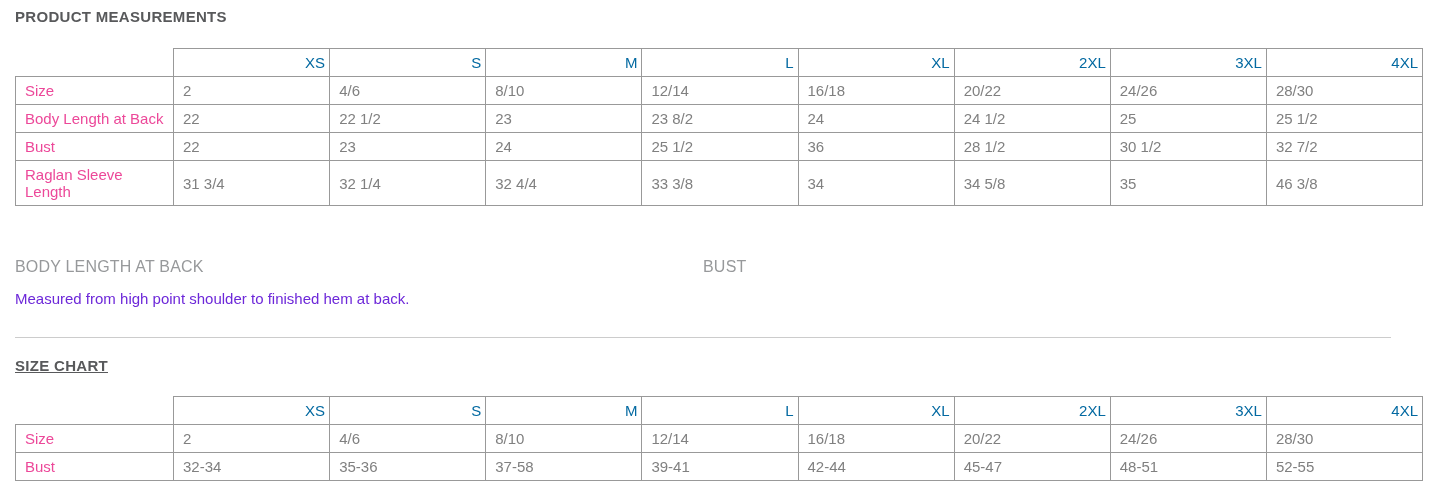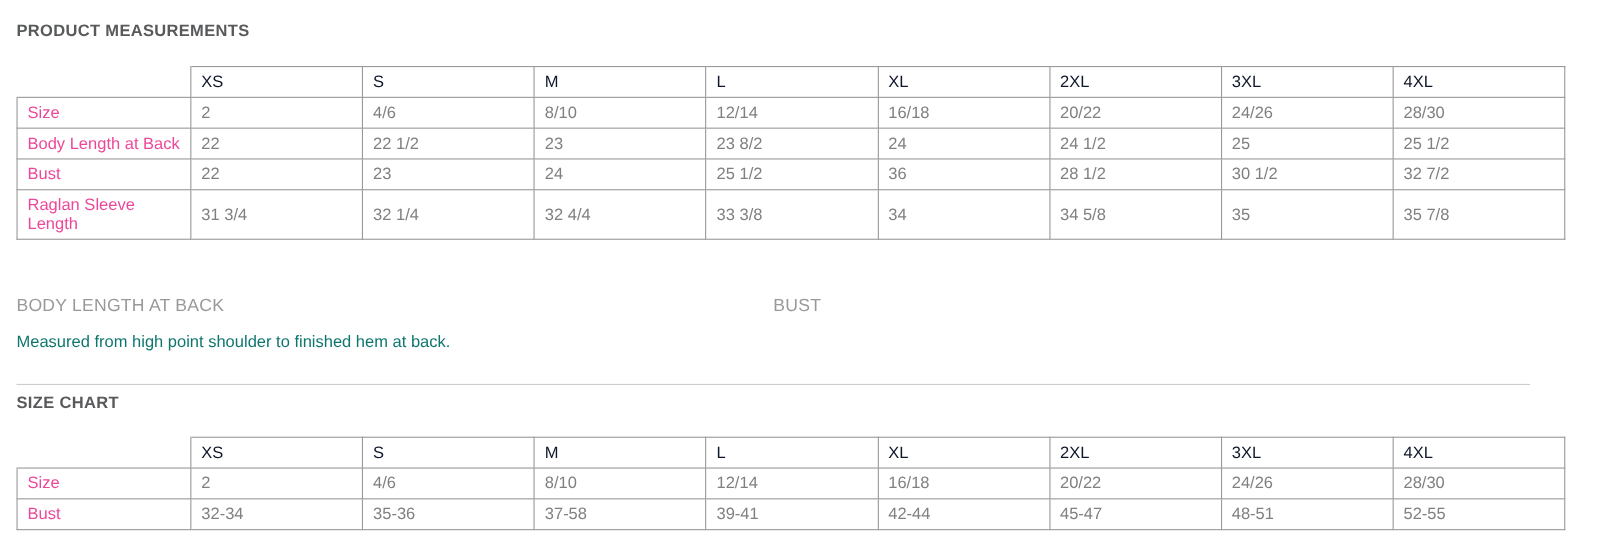--- a/index.html
+++ b/index.html
@@ -2,21 +2,21 @@
 <html><head>
 <meta charset="utf-8">
 <style>
   * { box-sizing: border-box; }
   html, body {
     margin: 0; padding: 0;
     background: #ffffff;
     font-family: "Liberation Sans", sans-serif;
   }
   body { width: 1453px; height: 498px; overflow: hidden; }
-  .page { padding: 20px 15px 0 15px; }
+  .page { padding: 8px 15px 0 15px; }
 
   .bold-title {
     margin: 0;
     font-size: 15px;
     font-weight: bold;
     color: #58595b;
     letter-spacing: 0.3px;
     line-height: 18px;
   }
 
@@ -34,50 +34,50 @@
     font-size: 15px;
     line-height: 17px;
     text-align: left;
     vertical-align: middle;
     font-weight: normal;
   }
   table.size-table th.corner {
     border-top: none;
     border-left: none;
   }
-  table.size-table th { color: #0f172a; }
+  table.size-table th { color: #0369a1; text-align: right; }
   td.row-label { color: #ec4899; }
   td.cell-value { color: #808080; }
 
   .defs {
     display: flex;
     margin-top: 52px;
   }
   .def { width: 688px; }
   .def-title {
     font-size: 16px;
     line-height: 18px;
     color: #97999b;
     letter-spacing: 0.2px;
   }
   .def-desc {
     margin-top: 14px;
     font-size: 15px;
     line-height: 17px;
-    color: #0f766e;
+    color: #6d28d9;
   }
 
   .divider {
     margin-top: 30px;
     width: 1376px;
     height: 0;
     border-top: 1px solid #cccccc;
   }
 
-  .size-chart-title { margin-top: 8px; }
+  .size-chart-title { margin-top: 19px; text-decoration: underline; }
   table.bottom { margin-top: 21px; }
 </style>
 </head>
 <body>
 
 <div class="page">
 
   <h2 class="bold-title">PRODUCT MEASUREMENTS</h2>
 
   <table class="size-table">
@@ -141,21 +141,21 @@
       </tr>
       <tr>
         <td class="row-label">Raglan Sleeve Length</td>
         <td class="cell-value">31 3/4</td>
         <td class="cell-value">32 1/4</td>
         <td class="cell-value">32 4/4</td>
         <td class="cell-value">33 3/8</td>
         <td class="cell-value">34</td>
         <td class="cell-value">34 5/8</td>
         <td class="cell-value">35</td>
-        <td class="cell-value">35 7/8</td>
+        <td class="cell-value">46 3/8</td>
       </tr>
     </tbody>
   </table>
 
   <div class="defs">
     <div class="def">
       <div class="def-title">BODY LENGTH AT BACK</div>
       <div class="def-desc">Measured from high point shoulder to finished hem at back.</div>
     </div>
     <div class="def">

